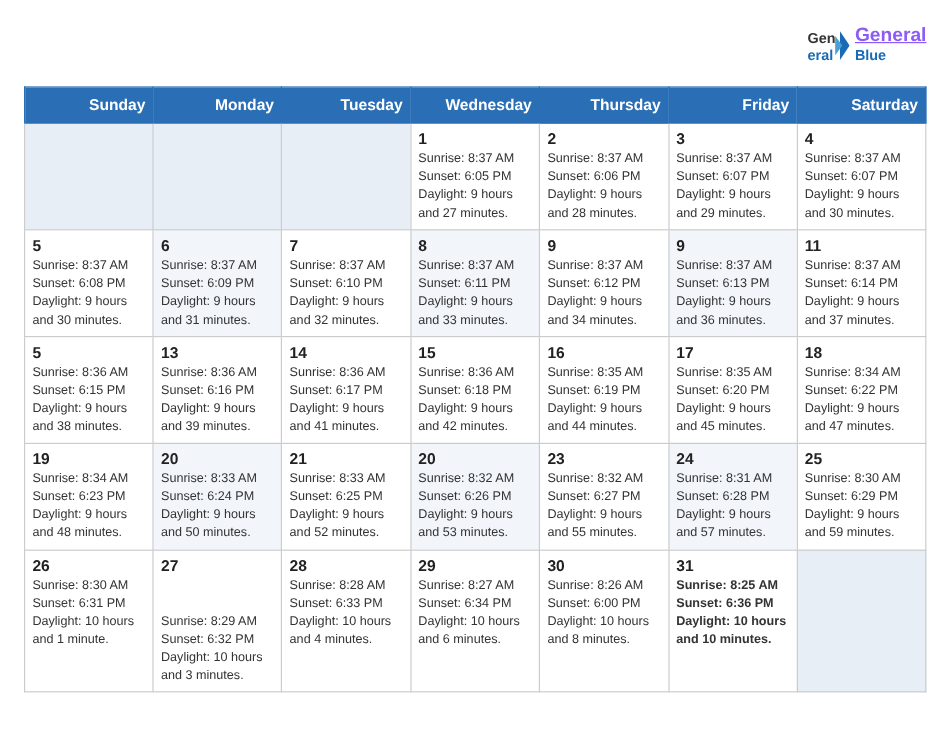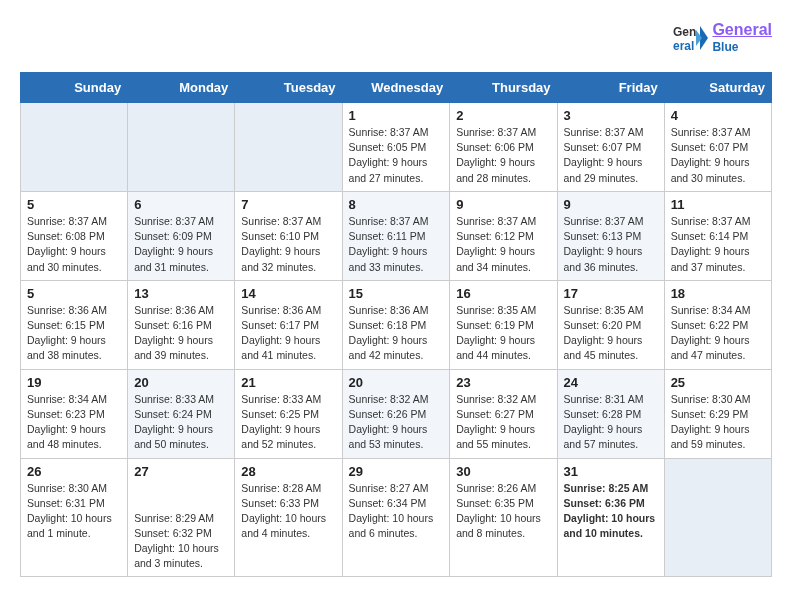--- a/index.html
+++ b/index.html
@@ -323,21 +323,21 @@
         <td>
           <div class="day-number">29</div>
           <div class="day-info" style="white-space: pre-line;">Sunrise: 8:27 AM
 Sunset: 6:34 PM
 Daylight: 10 hours
 and 6 minutes.</div>
         </td>
         <td>
           <div class="day-number">30</div>
           <div class="day-info" style="white-space: pre-line;">Sunrise: 8:26 AM
-Sunset: 6:35 PM
+Sunset: 6:00 PM
 Daylight: 10 hours
 and 8 minutes.</div>
         </td>
         <td>
           <div class="day-number">31</div>
           <div class="day-info" style="white-space: pre-line; font-weight: bold;">Sunrise: 8:25 AM
 Sunset: 6:36 PM
 Daylight: 10 hours
 and 10 minutes.</div>
         </td>

